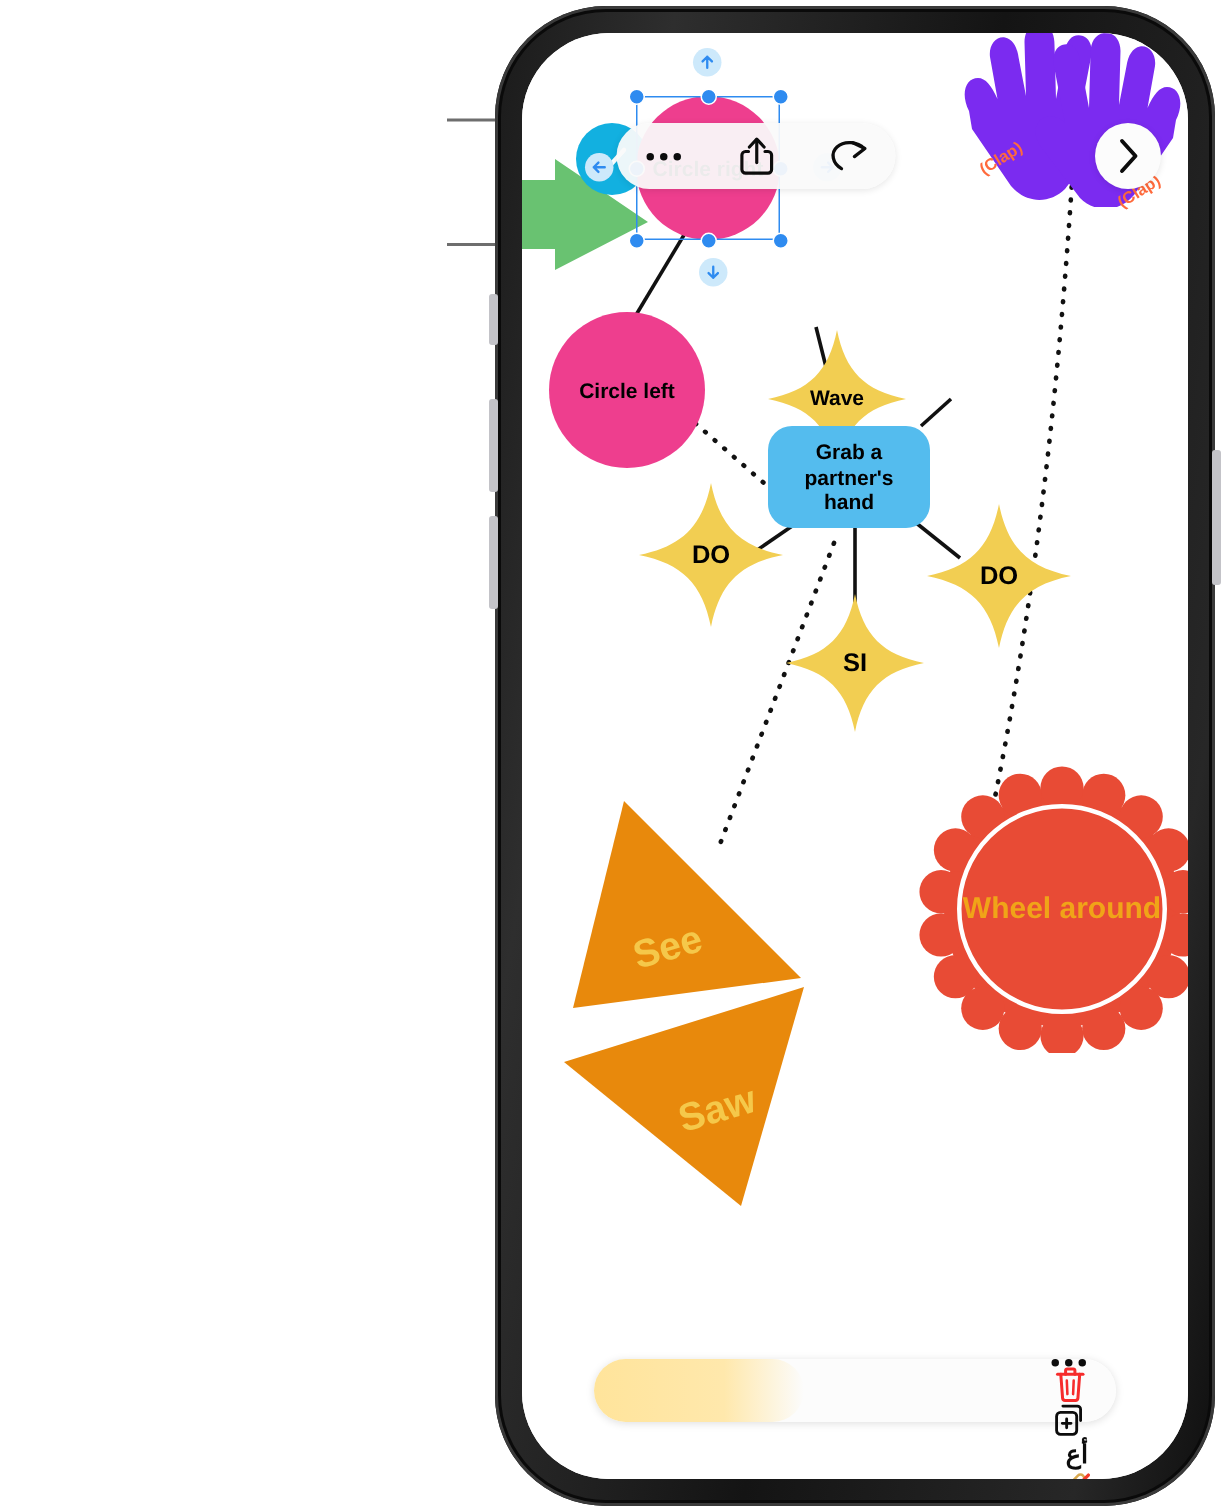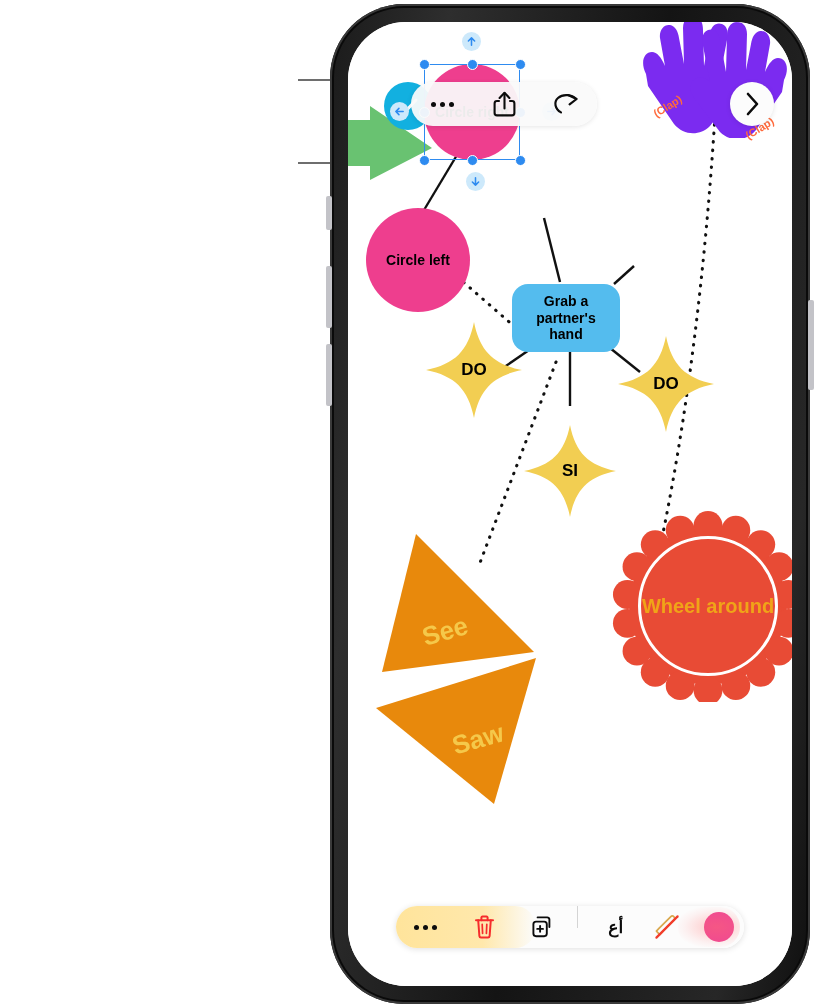--- a/index.html
+++ b/index.html
@@ -159,21 +159,21 @@
     background:#fcfcfc; box-shadow:0 1px 5px rgba(0,0,0,0.10);
     display:flex; align-items:center; justify-content:center; z-index:30;
   }
 
   
   .bottom-toolbar {
     position:absolute; left:48px; bottom:38px;
     width:348px; height:42px; border-radius:21px;
     background:rgba(252,252,252,0.95);
     box-shadow:0 1px 6px rgba(0,0,0,0.13);
-    display:flex; align-items:flex-start; z-index:30;
+    display:flex; align-items:flex-end; z-index:30;flex-direction:column;
   }
   .bt-highlight {
     position:absolute; left:0; top:0; width:140px; height:42px;
     border-radius:21px;
     background:linear-gradient(90deg,#FFE49B 0%,#FFE8AC 62%,rgba(255,232,172,0) 100%);
   }
   .bt-btn { position:relative; display:flex; align-items:center; justify-content:center; }
   .bt-divider { width:1px; height:22px; background:#d4d4d4; }
   .swatch-glow {
     position:absolute; right:4px; top:1px; width:62px; height:40px;
@@ -287,20 +287,26 @@
                      L115 14 C115 6 110 1 104 2 C98 3 95 8 95 16 L94 52
                      L88 20 C87 12 82 8 76 10 C71 12 69 18 71 26
                      L78 62 C74 58 68 56 63 59 C57 63 57 71 62 78
                      L88 112 C98 122 114 122 124 110 L150 72 Z" transform="translate(6,6)"></path>
           </g>
         </svg>
       </div>
       <div class="clap-lbl" style="left:304px; top:78px; transform:rotate(-32deg);">(Clap)</div>
       <div class="clap-lbl" style="left:396px; top:100px; transform:rotate(-32deg);">(Clap)</div>
 
+      <div class="star4" style="left:164px; top:198px; width:92px; height:92px;">
+        <svg width="92" height="92" viewBox="0 0 100 100">
+          <path d="M50 0 C56 30 70 44 100 50 C70 56 56 70 50 100 C44 70 30 56 0 50 C30 44 44 30 50 0 Z" fill="#F2CE52"></path>
+        </svg>
+        <span class="lbl" style="font-size:14px;">Wave</span>
+      </div>
 
 
       <div class="node blue-box" style="left:164px; top:262px; width:108px; height:68px;
            background:#54BCEE; font-size:14px; padding:0 8px;">
         <span>Grab a partner's hand</span>
       </div>
 
       <div class="star4" style="left:78px; top:300px; width:96px; height:96px;">
         <svg width="96" height="96" viewBox="0 0 100 100">
           <path d="M50 0 C56 30 70 44 100 50 C70 56 56 70 50 100 C44 70 30 56 0 50 C30 44 44 30 50 0 Z" fill="#F2CE52"></path>
@@ -308,21 +314,21 @@
         <span class="lbl" style="font-size:17px;">DO</span>
       </div>
 
       <div class="star4" style="left:270px; top:314px; width:96px; height:96px;">
         <svg width="96" height="96" viewBox="0 0 100 100">
           <path d="M50 0 C56 30 70 44 100 50 C70 56 56 70 50 100 C44 70 30 56 0 50 C30 44 44 30 50 0 Z" fill="#F2CE52"></path>
         </svg>
         <span class="lbl" style="font-size:17px;">DO</span>
       </div>
 
-      <div class="star4" style="left:176px; top:403px; width:92px; height:92px;">
+      <div class="star4" style="left:176px; top:374px; width:92px; height:92px;">
         <svg width="92" height="92" viewBox="0 0 100 100">
           <path d="M50 0 C56 30 70 44 100 50 C70 56 56 70 50 100 C44 70 30 56 0 50 C30 44 44 30 50 0 Z" fill="#F2CE52"></path>
         </svg>
         <span class="lbl" style="font-size:17px;">SI</span>
       </div>
 
       <div class="tri" style="left:34px; top:512px; width:152px; height:140px;">
         <svg width="152" height="140" viewBox="0 0 152 140">
           <path d="M34 0 L152 118 L0 138 Z" fill="#E8890C"></path>
         </svg>

